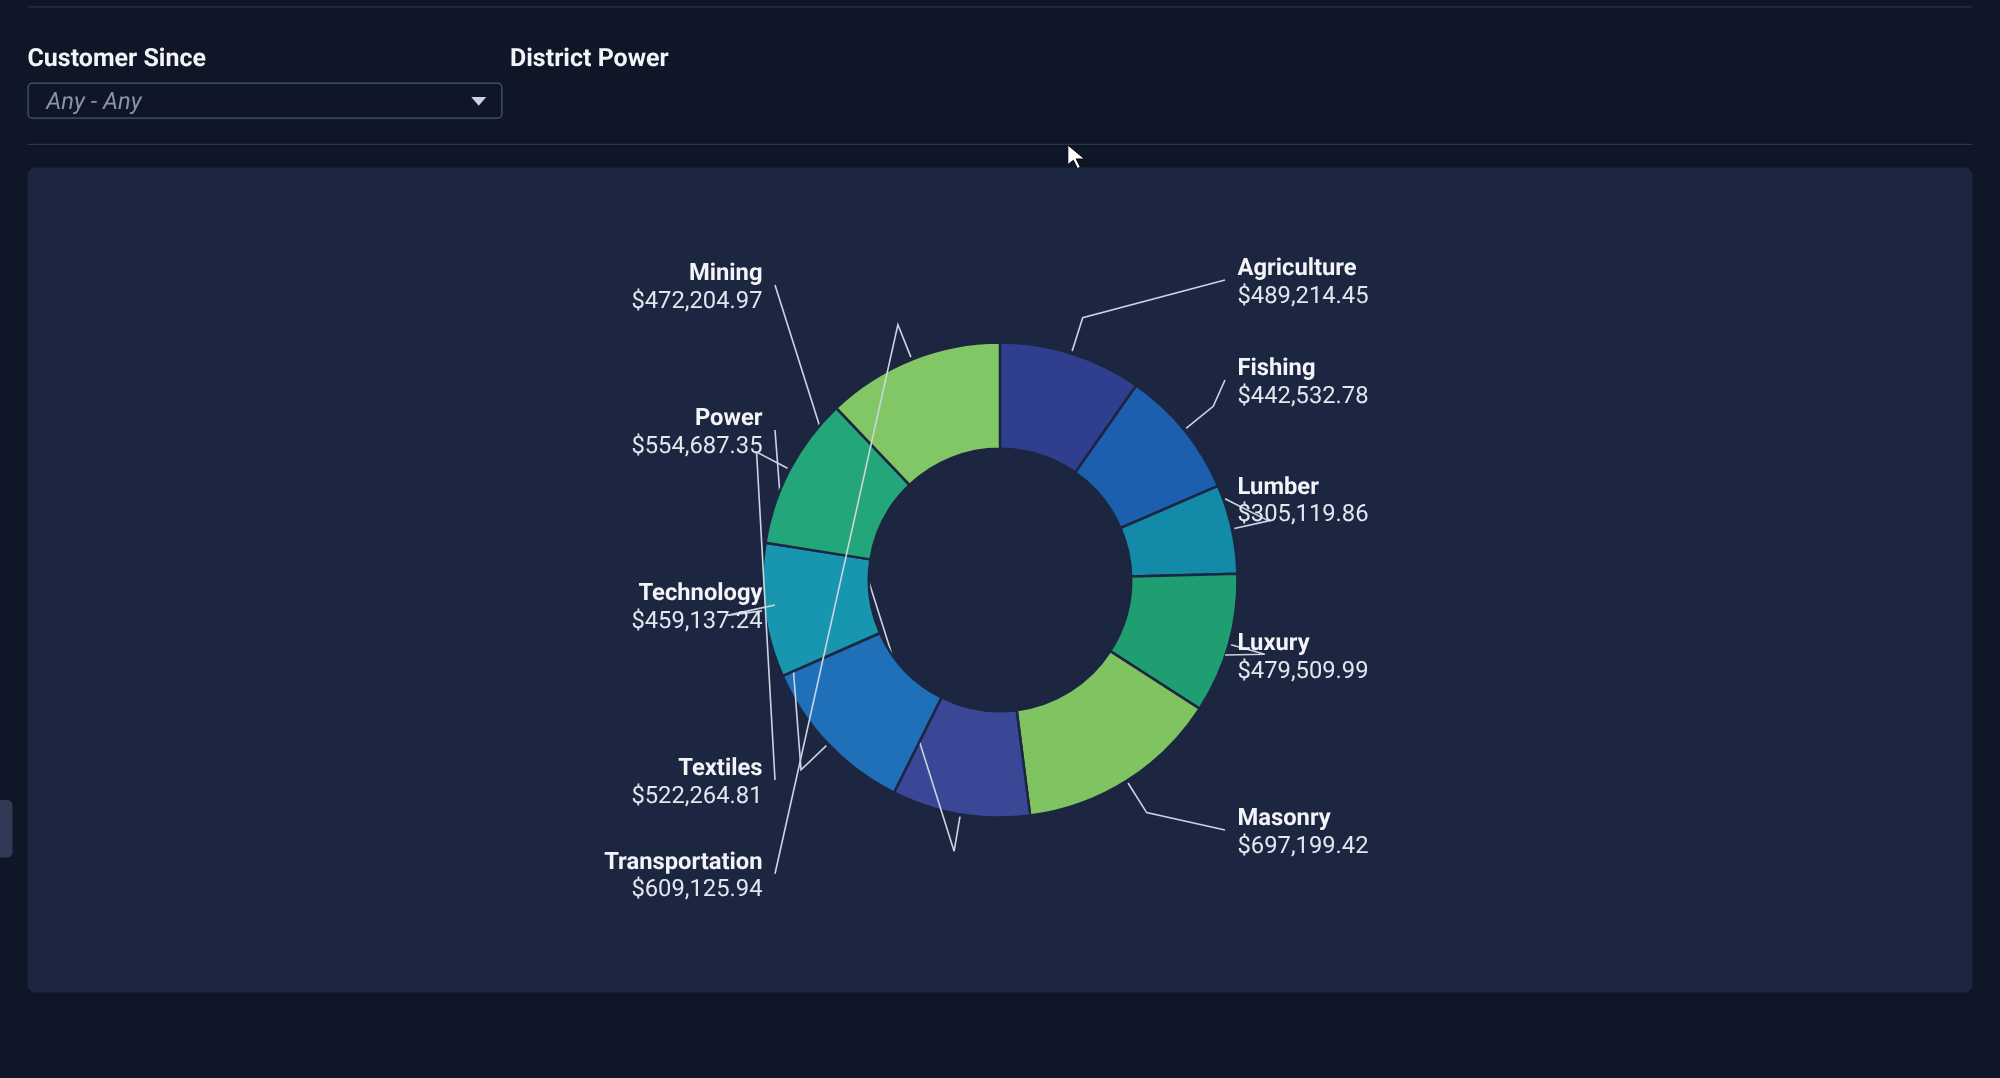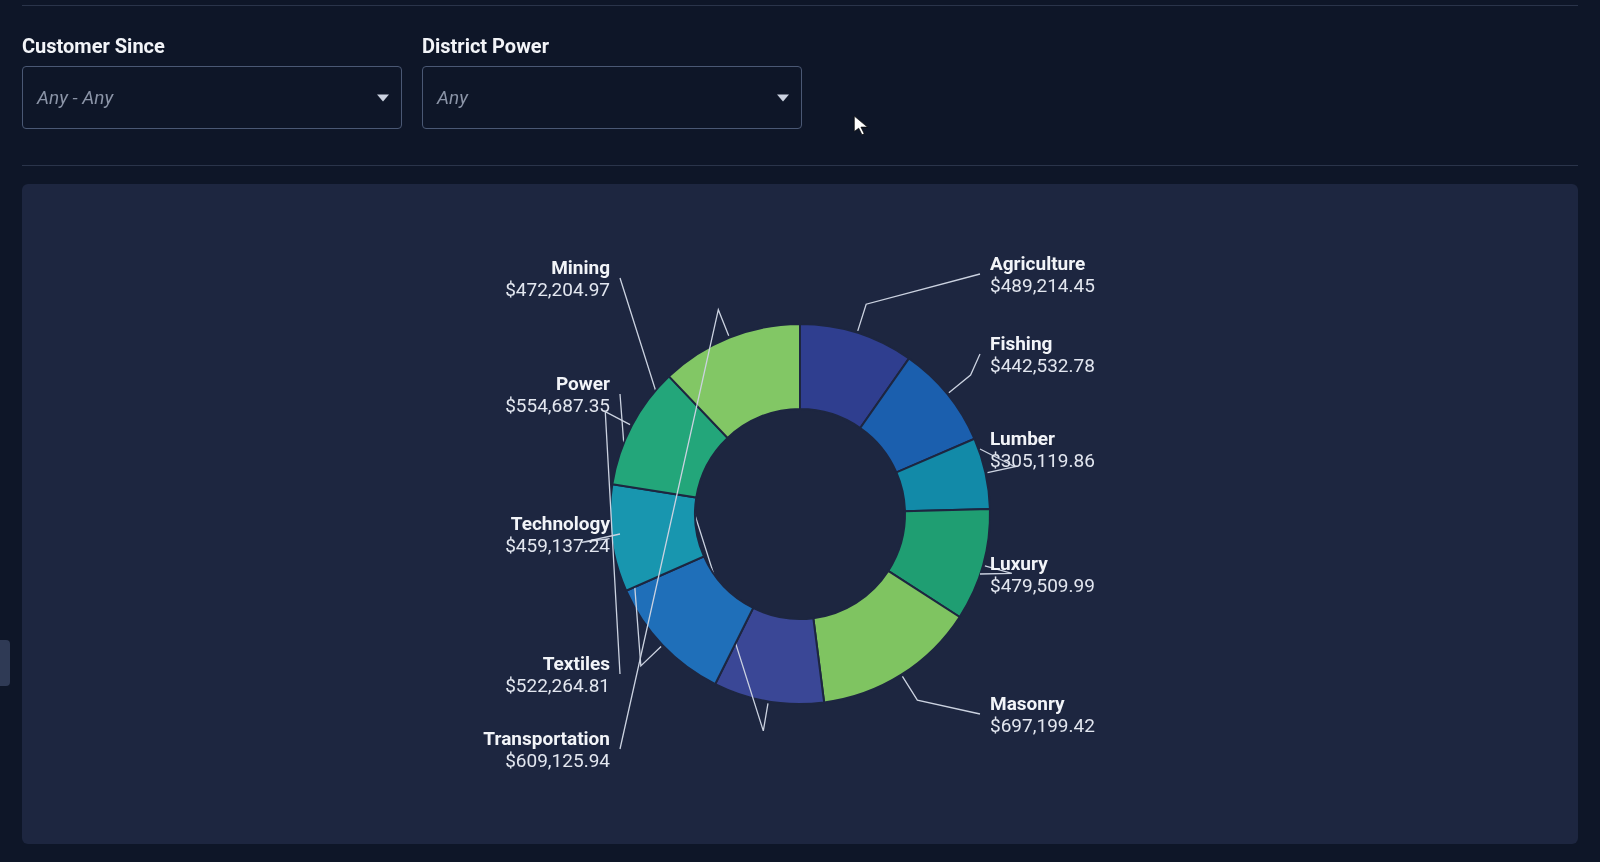--- a/index.html
+++ b/index.html
@@ -14,39 +14,39 @@
   .page {
     padding: 0 22px 22px 22px;
   }
   .topline {
     height: 6px;
     border-bottom: 1px solid #2a344a;
     margin-bottom: 28px;
   }
   .filters {
     display: flex;
-    gap: 20px;
-    padding-bottom: 36px;
+    gap: 6px;
+    padding-bottom: 20px;
     border-bottom: 1px solid #2a344a;
     margin-bottom: 18px;
   }
   .filter {
     display: flex;
     flex-direction: column;
     gap: 8px;
     width: 380px;
   }
   .filter-label {
     font-size: 20px;
     font-weight: 700;
     color: #f2f4f8;
   }
   .select {
     position: relative;
-    height: 63px;
+    height: 29px;
     border: 1px solid #4a5874;
     border-radius: 4px;
     display: flex;
     align-items: center;
     padding: 0 14px;
     cursor: pointer;
     background: transparent;
   }
   .select-text {
     color: #8b94a7;
@@ -109,24 +109,20 @@
   <div class="filters">
     <div class="filter">
       <div class="filter-label">Customer Since</div>
       <div class="select">
         <span class="select-text">Any - Any</span>
         <span class="caret"></span>
       </div>
     </div>
     <div class="filter">
       <div class="filter-label">District Power</div>
-      <div class="select">
-        <span class="select-text">Any</span>
-        <span class="caret"></span>
-      </div>
     </div>
   </div>
 
   <div class="card">
     <div class="chart-wrap">
       <svg id="donut-svg" viewBox="0 0 900 600">
           <path d="M 450 110 A 190 190 0 0 1 558.9969694911376 144.37332927242832 L 510.23516735036554 213.99578722949985 A 105 105 0 0 0 450 195 Z" fill="#2f3e8f" class="slice"></path>
           <polyline points="507.7457770226032,116.88958184730231 516.1670361717328,90.1859792000339 630,60" class="leader"></polyline>
           <g>
             <text x="640" y="56" text-anchor="start" class="lbl-name">Agriculture</text>

